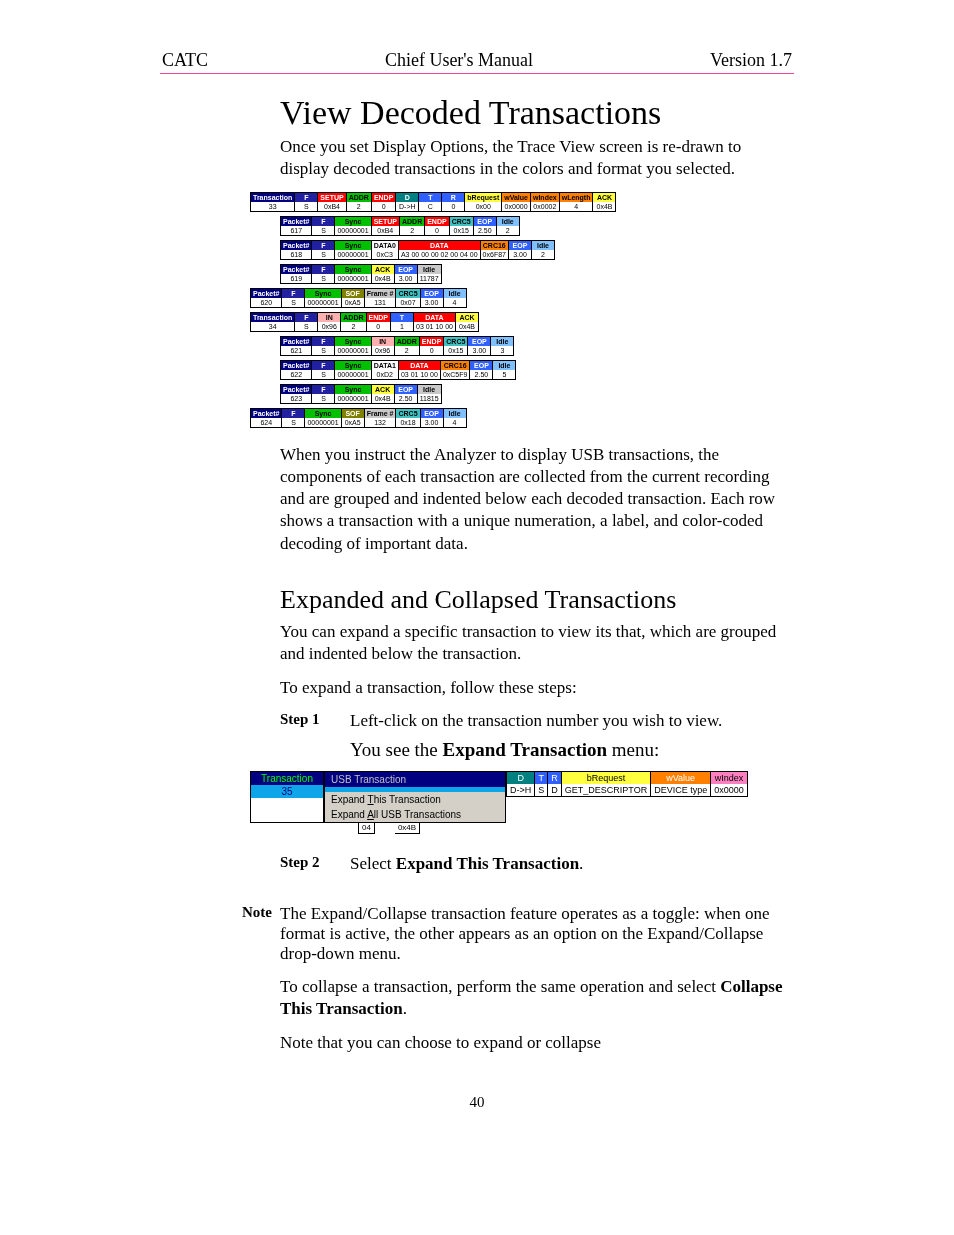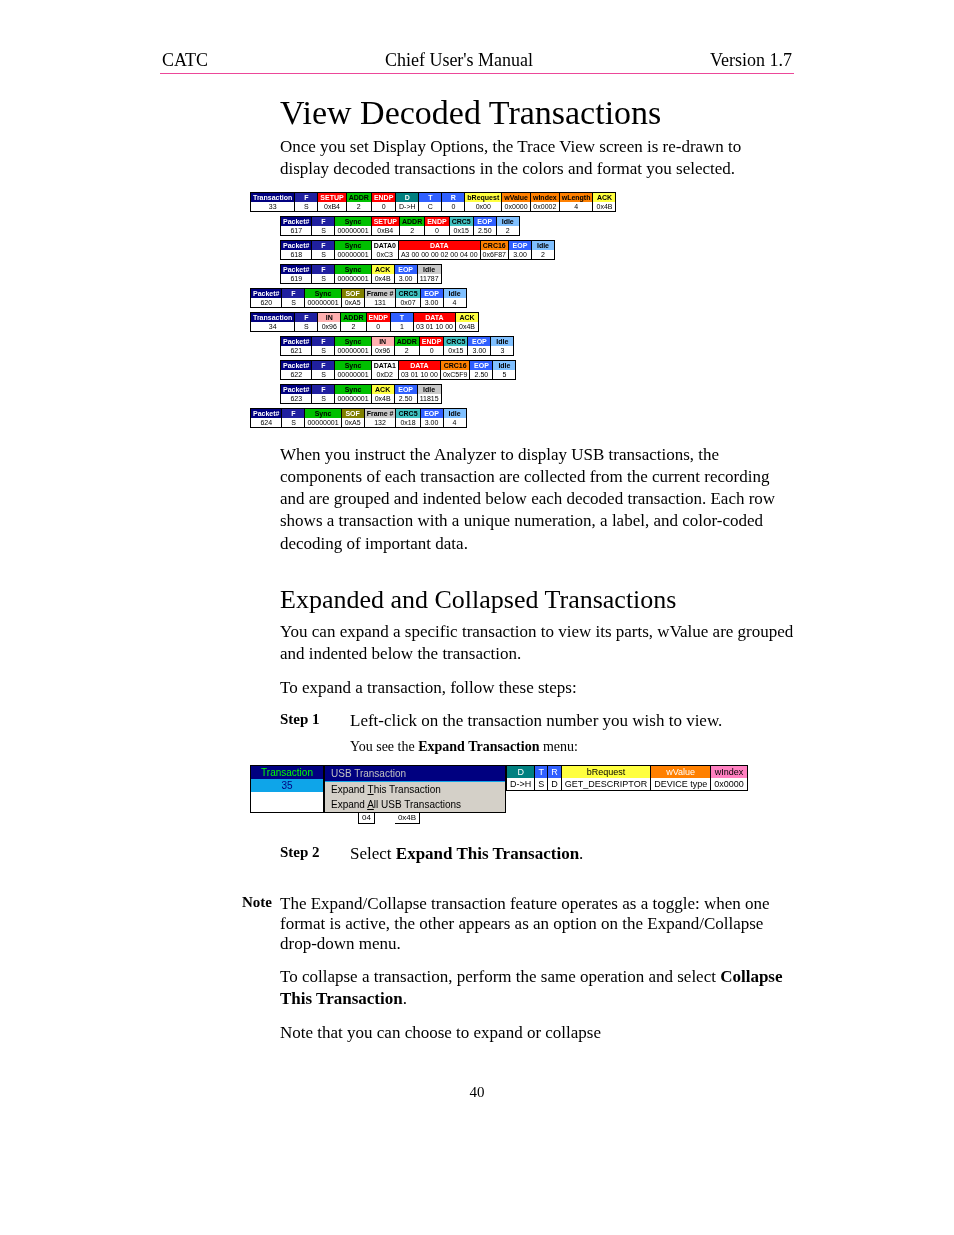--- a/index.html
+++ b/index.html
@@ -64,21 +64,21 @@
     width: 55px;
     font-weight: bold;
     font-size: 15px;
     flex-shrink: 0;
     text-align: right;
     padding-right: 8px;
     box-sizing: border-box;
   }
   .indented {
     margin-left: 70px;
-    font-size: 14px;
+    font-size: 19px;
     margin-top: 8px;
     margin-bottom: 10px;
   }
   .footer-pg {
     text-align: center;
     font-size: 15px;
     margin-top: 40px;
   }
 
   
@@ -157,21 +157,21 @@
   .ctx-menu {
     background:#d4d0c8;
     border:1px solid #000;
     width:180px;
   }
   .ctx-title {
     background:#000080;
     color:#c0c0c0;
     font-size:10px;
     padding:2px 6px;
-    border-bottom:1px solid #0ea5e9;
+    border-bottom:5px solid #0ea5e9;
   }
   .ctx-item {
     font-size:10px;
     padding:2px 6px;
     color:#000;
   }
   .fig2-fields {
     display:flex;
     align-items:flex-start;
   }
@@ -566,21 +566,21 @@
           <div class="cell c-ltblue">
             <div class="hdr">Idle</div>
             <div class="val">4</div>
           </div>
         </div>
       </div>
 
     <p class="body-text">When you instruct the Analyzer to display USB transactions, the components of each transaction are collected from the current recording and are grouped and indented below each decoded transaction. Each row shows a transaction with a unique numeration, a label, and color-coded decoding of important data.</p>
 
     <h2>Expanded and Collapsed Transactions</h2>
-    <p class="body-text">You can expand a specific transaction to view its parts, wValue are grouped and indented below the transaction.</p>
+    <p class="body-text">You can expand a specific transaction to view its that, which are grouped and indented below the transaction.</p>
     <p class="body-text">To expand a transaction, follow these steps:</p>
 
     <div class="step-row">
       <div class="step-label">Step 1</div>
       <div class="step-body">Left-click on the transaction number you wish to view.</div>
     </div>
     <div class="indented">
       <span>You see the </span><b>Expand Transaction</b><span> menu:</span>
     </div>
 

